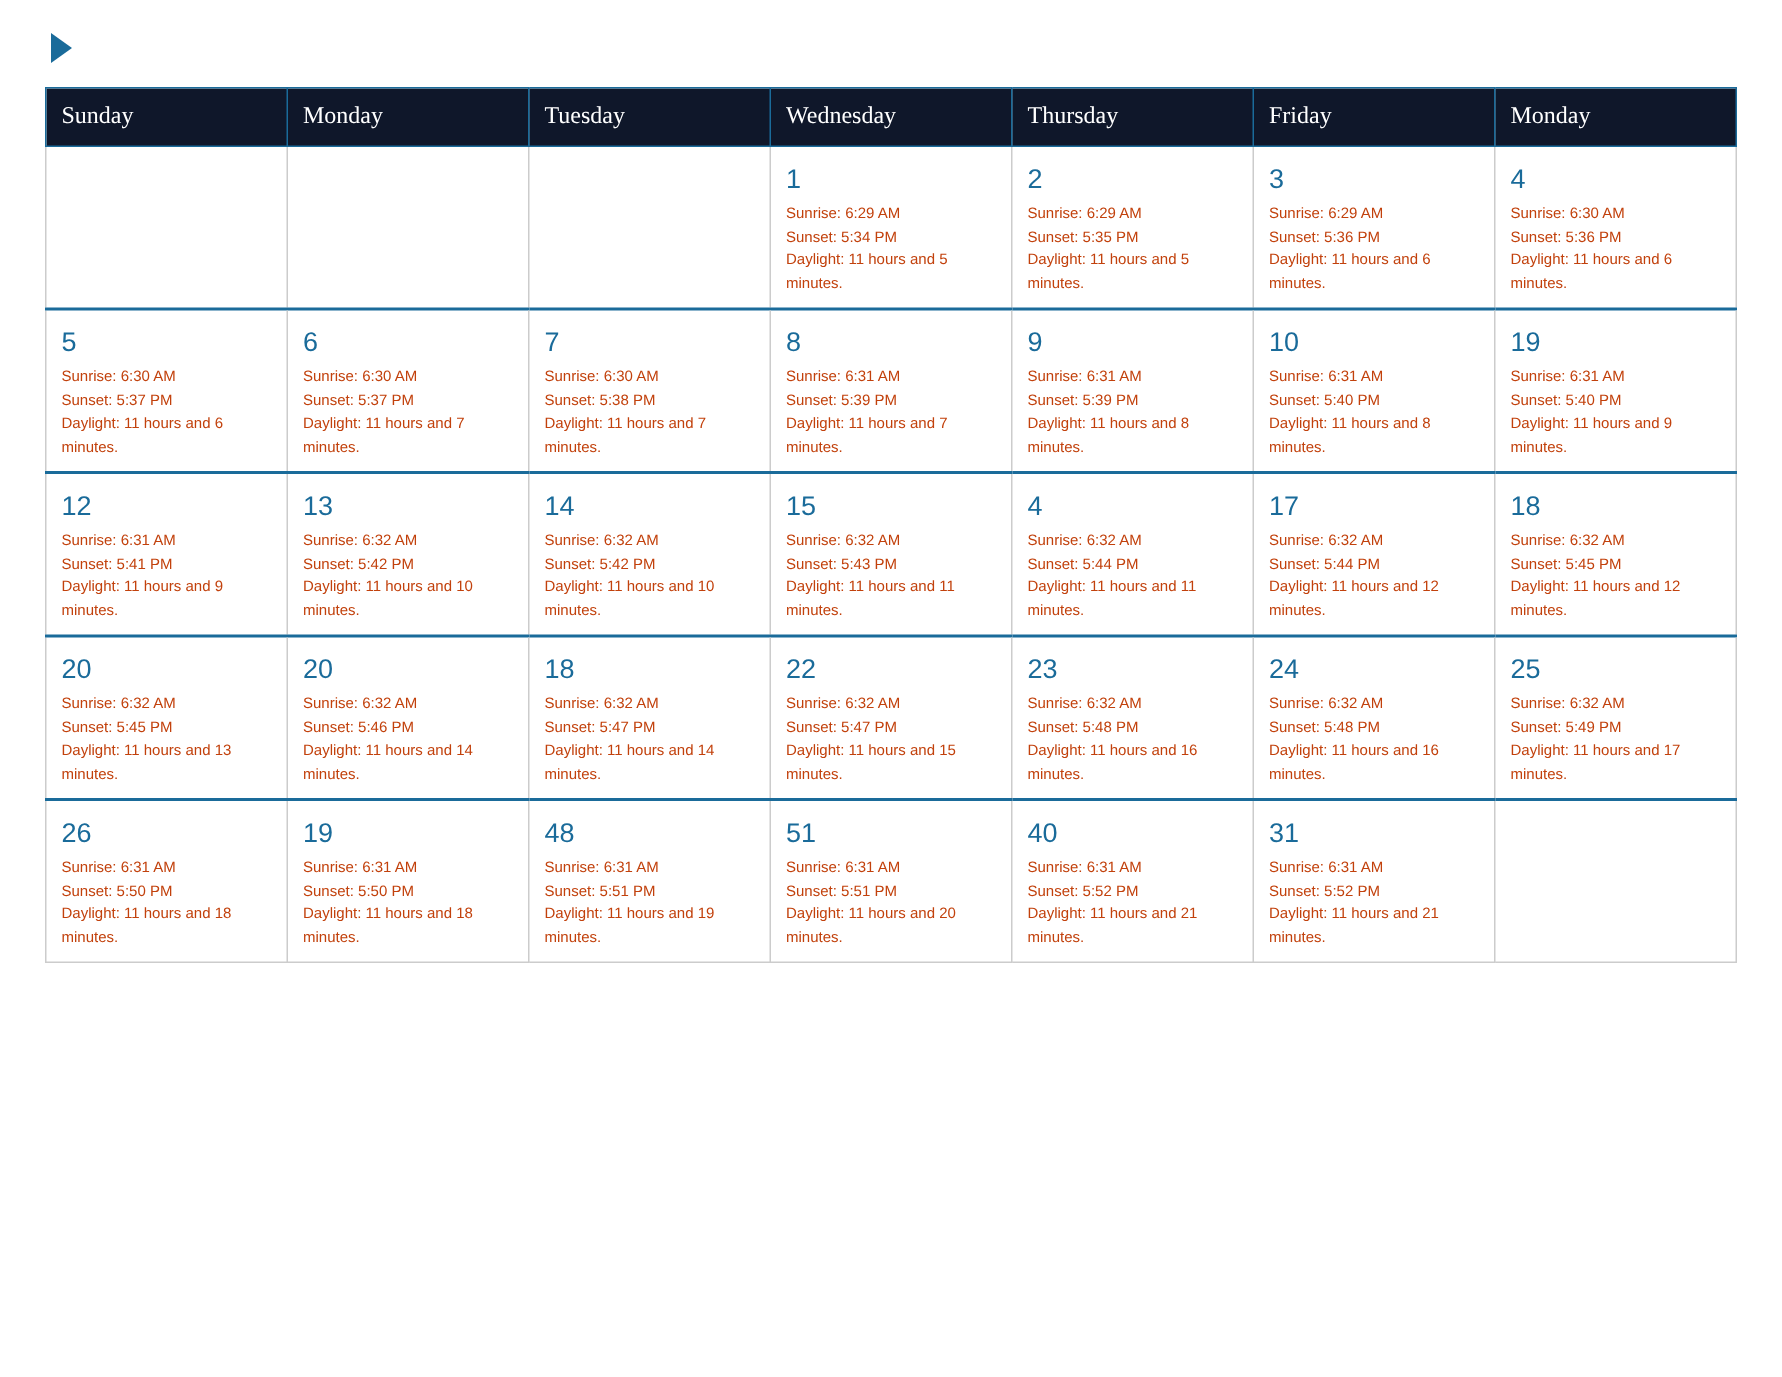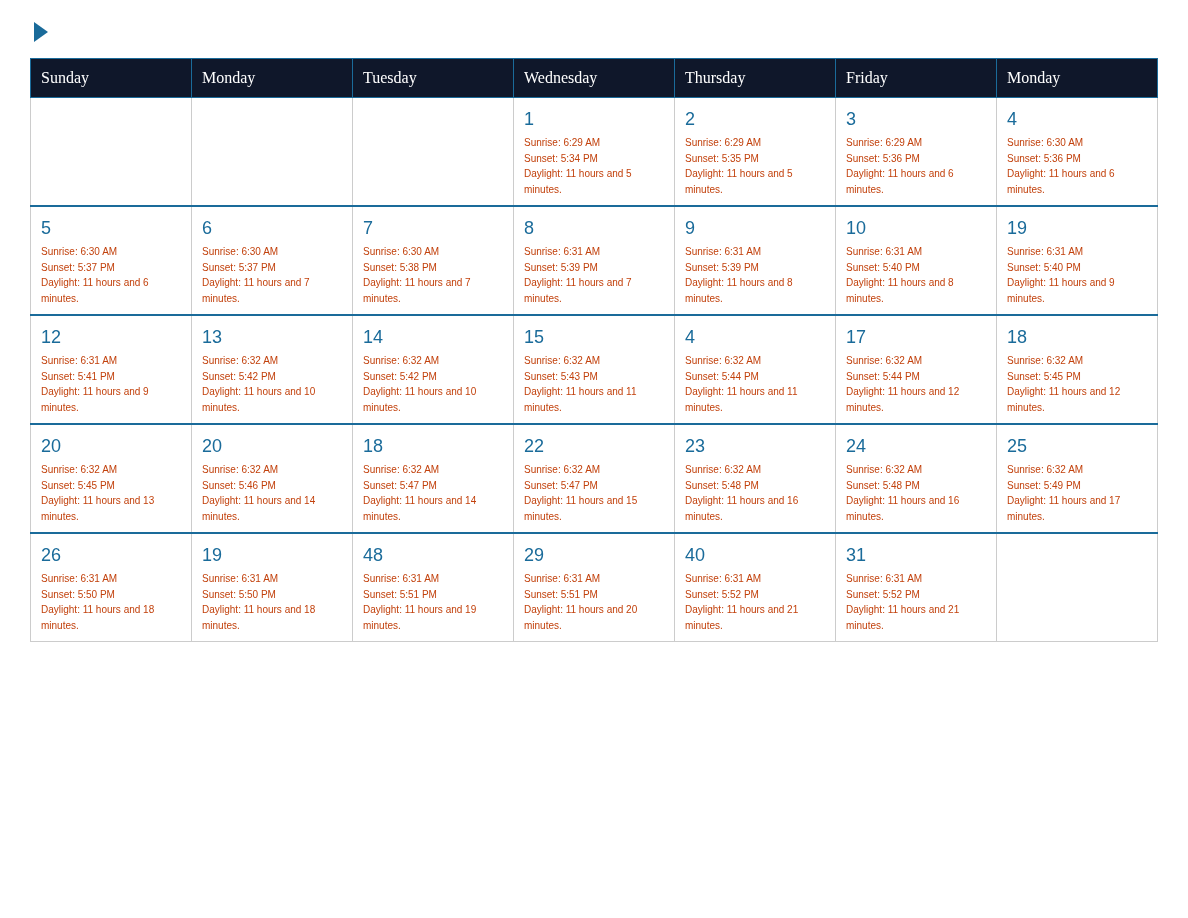--- a/index.html
+++ b/index.html
@@ -251,21 +251,21 @@
         </td>
         <td>
           <span class="day-num">19</span>
           <div class="day-info">Sunrise: 6:31 AM<br>Sunset: 5:50 PM<br>Daylight: 11 hours and 18 minutes.</div>
         </td>
         <td>
           <span class="day-num">48</span>
           <div class="day-info">Sunrise: 6:31 AM<br>Sunset: 5:51 PM<br>Daylight: 11 hours and 19 minutes.</div>
         </td>
         <td>
-          <span class="day-num">29</span>
+          <span class="day-num">51</span>
           <div class="day-info">Sunrise: 6:31 AM<br>Sunset: 5:51 PM<br>Daylight: 11 hours and 20 minutes.</div>
         </td>
         <td>
           <span class="day-num">40</span>
           <div class="day-info">Sunrise: 6:31 AM<br>Sunset: 5:52 PM<br>Daylight: 11 hours and 21 minutes.</div>
         </td>
         <td>
           <span class="day-num">31</span>
           <div class="day-info">Sunrise: 6:31 AM<br>Sunset: 5:52 PM<br>Daylight: 11 hours and 21 minutes.</div>
         </td>

